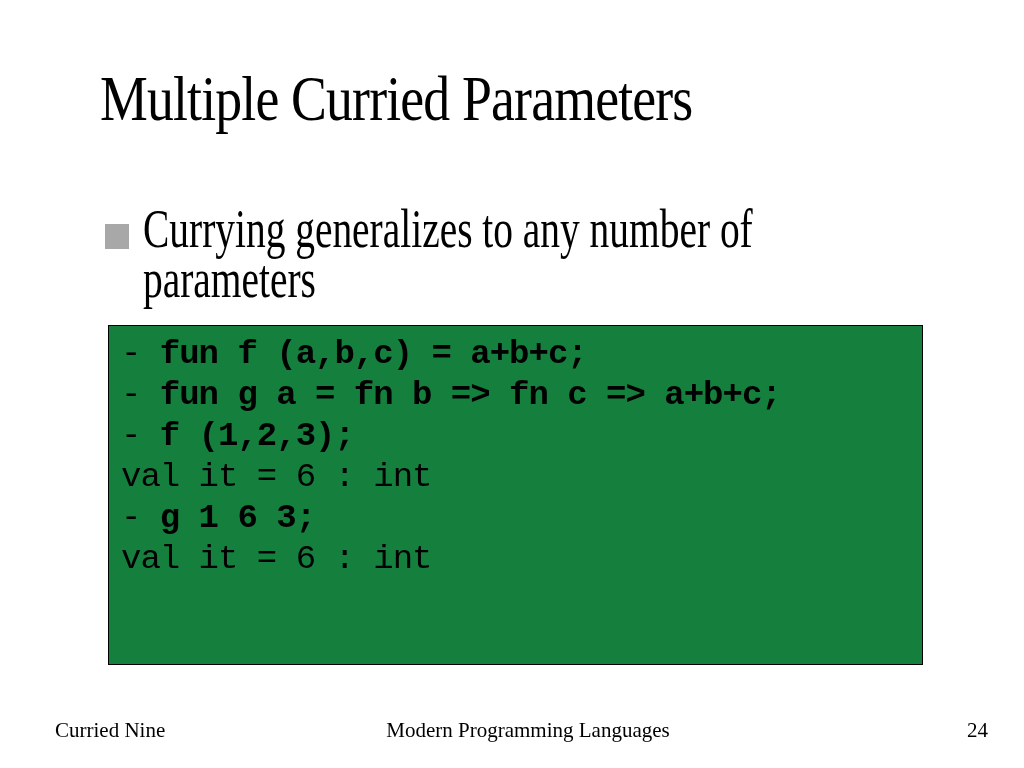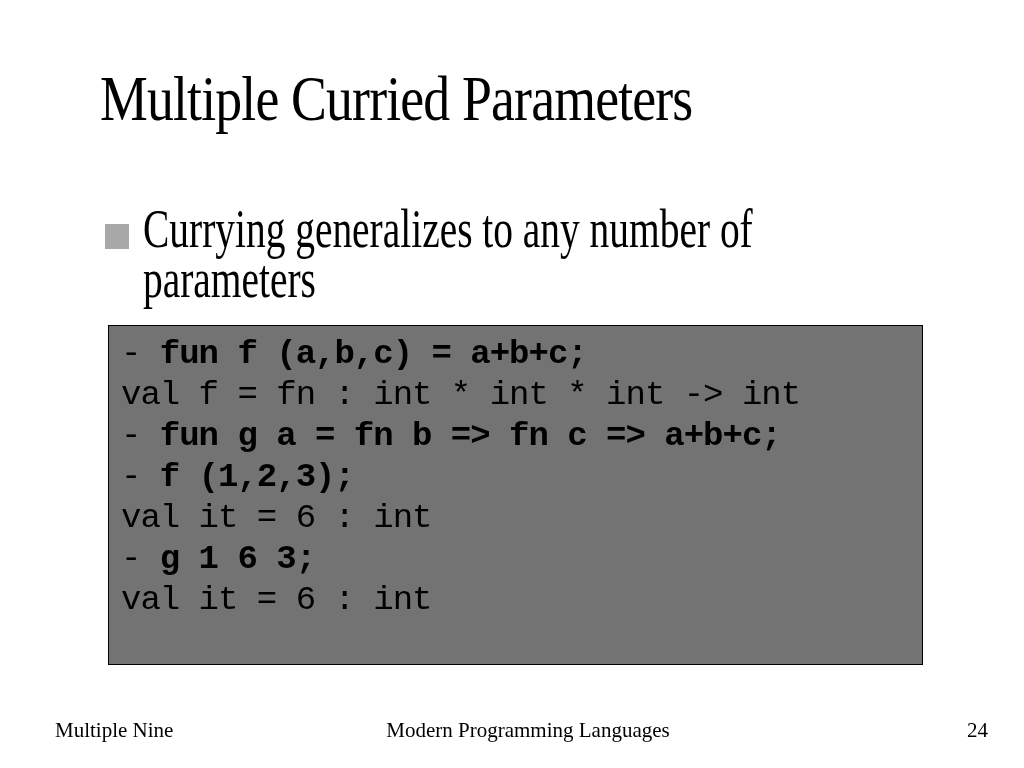--- a/index.html
+++ b/index.html
@@ -42,21 +42,21 @@
     transform-origin: 0 0;
   }
   .code-box {
     position: absolute;
     left: 108px;
     top: 325px;
     width: 815px;
     height: 340px;
     box-sizing: border-box;
     border: 1px solid #000000;
-    background: #737373;
+    background: #15803d;
     font-family: "Liberation Mono", monospace;
     font-size: 34px;
     line-height: 41px;
     padding: 8px 0 8px 12px;
     overflow: hidden;
   }
   .code-line { white-space: pre; letter-spacing: -1px; }
   .code-line .in { font-weight: bold; }
   .code-line .out, .code-line .prompt { font-weight: normal; }
   .footer {
@@ -76,27 +76,26 @@
 <div class="slide">
 
   <div class="title">Multiple Curried Parameters</div>
 
   <div class="bullet-marker"></div>
 
   <div class="bullet-text">Currying generalizes to any number of parameters</div>
 
   <div class="code-box">
     <div class="code-line"><span class="prompt">- </span><span class="in">fun f (a,b,c) = a+b+c;</span></div>
-    <div class="code-line"><span class="out">val f = fn : int * int * int -&gt; int</span></div>
     <div class="code-line"><span class="prompt">- </span><span class="in">fun g a = fn b =&gt; fn c =&gt; a+b+c;</span></div>
     <div class="code-line"><span class="prompt">- </span><span class="in">f (1,2,3);</span></div>
     <div class="code-line"><span class="out">val it = 6 : int</span></div>
     <div class="code-line"><span class="prompt">- </span><span class="in">g 1 6 3;</span></div>
     <div class="code-line"><span class="out">val it = 6 : int</span></div>
   </div>
 
   <div class="footer">
     <span class="footer-book">Modern Programming Languages</span>
-    <span class="footer-chapter">Multiple Nine</span>
+    <span class="footer-chapter">Curried Nine</span>
     <span class="footer-page">24</span>
   </div>
 
 </div>
 
 </body></html>

